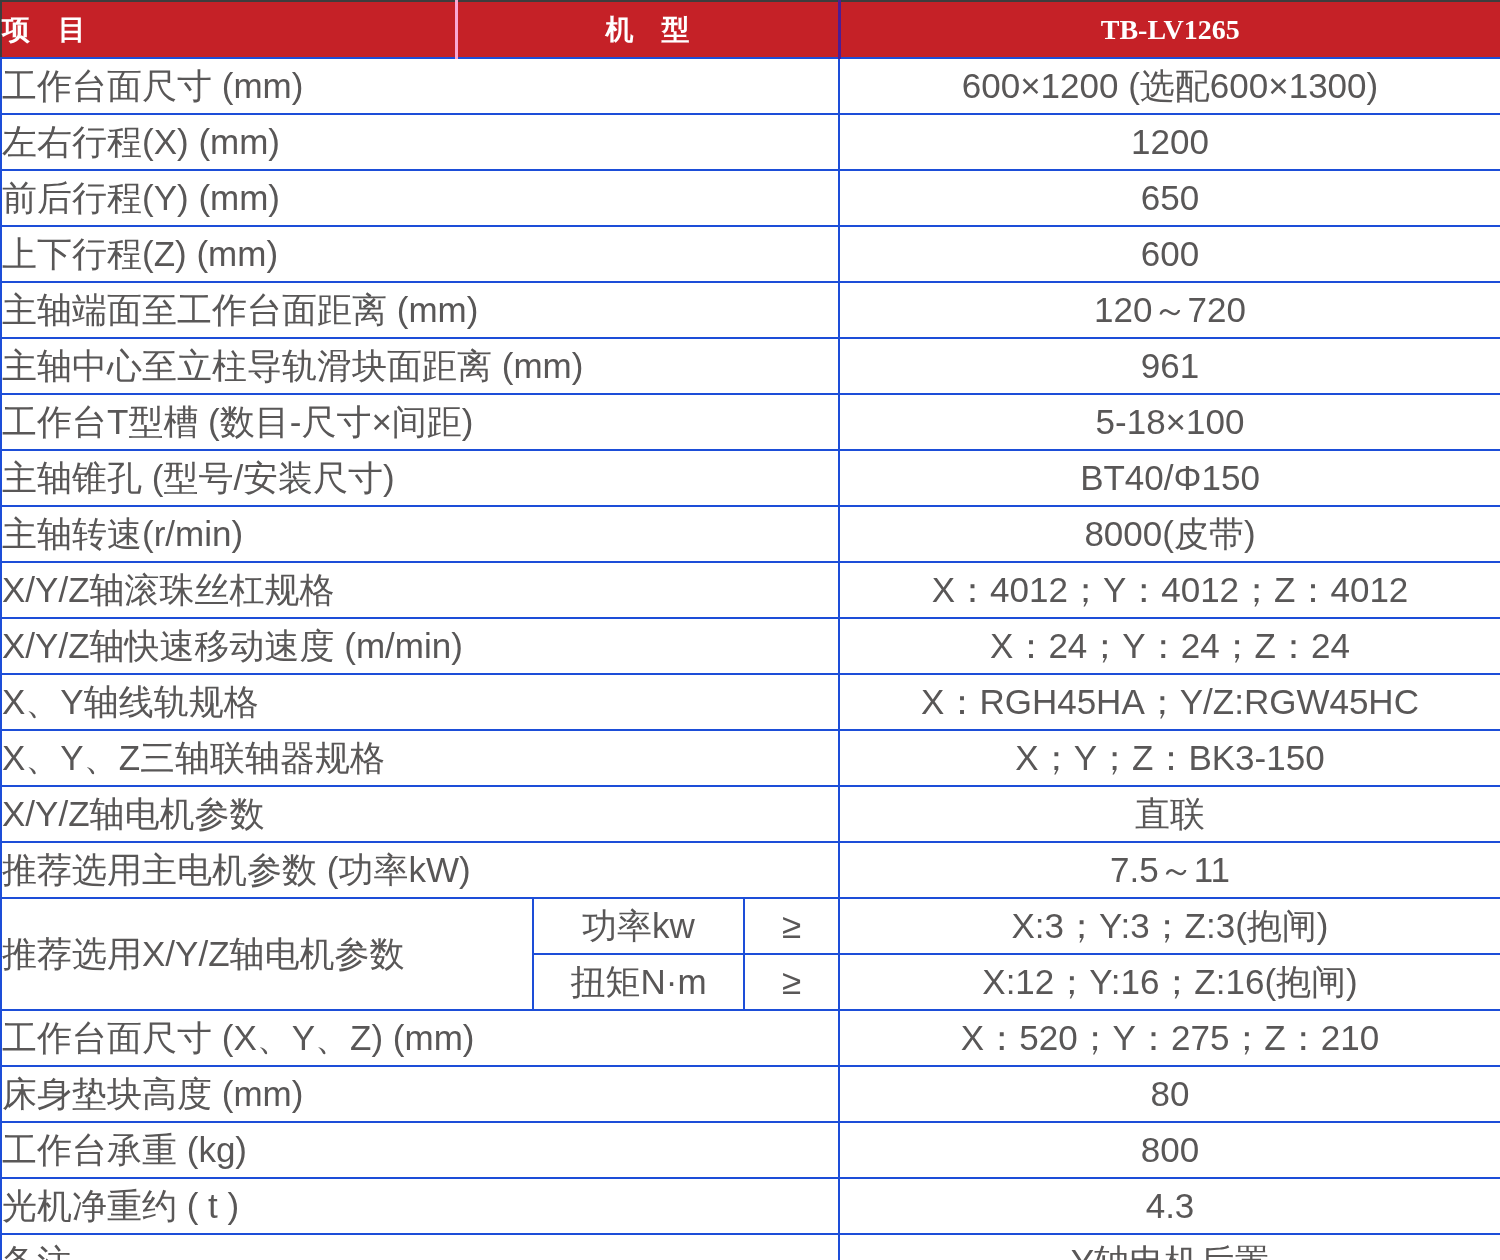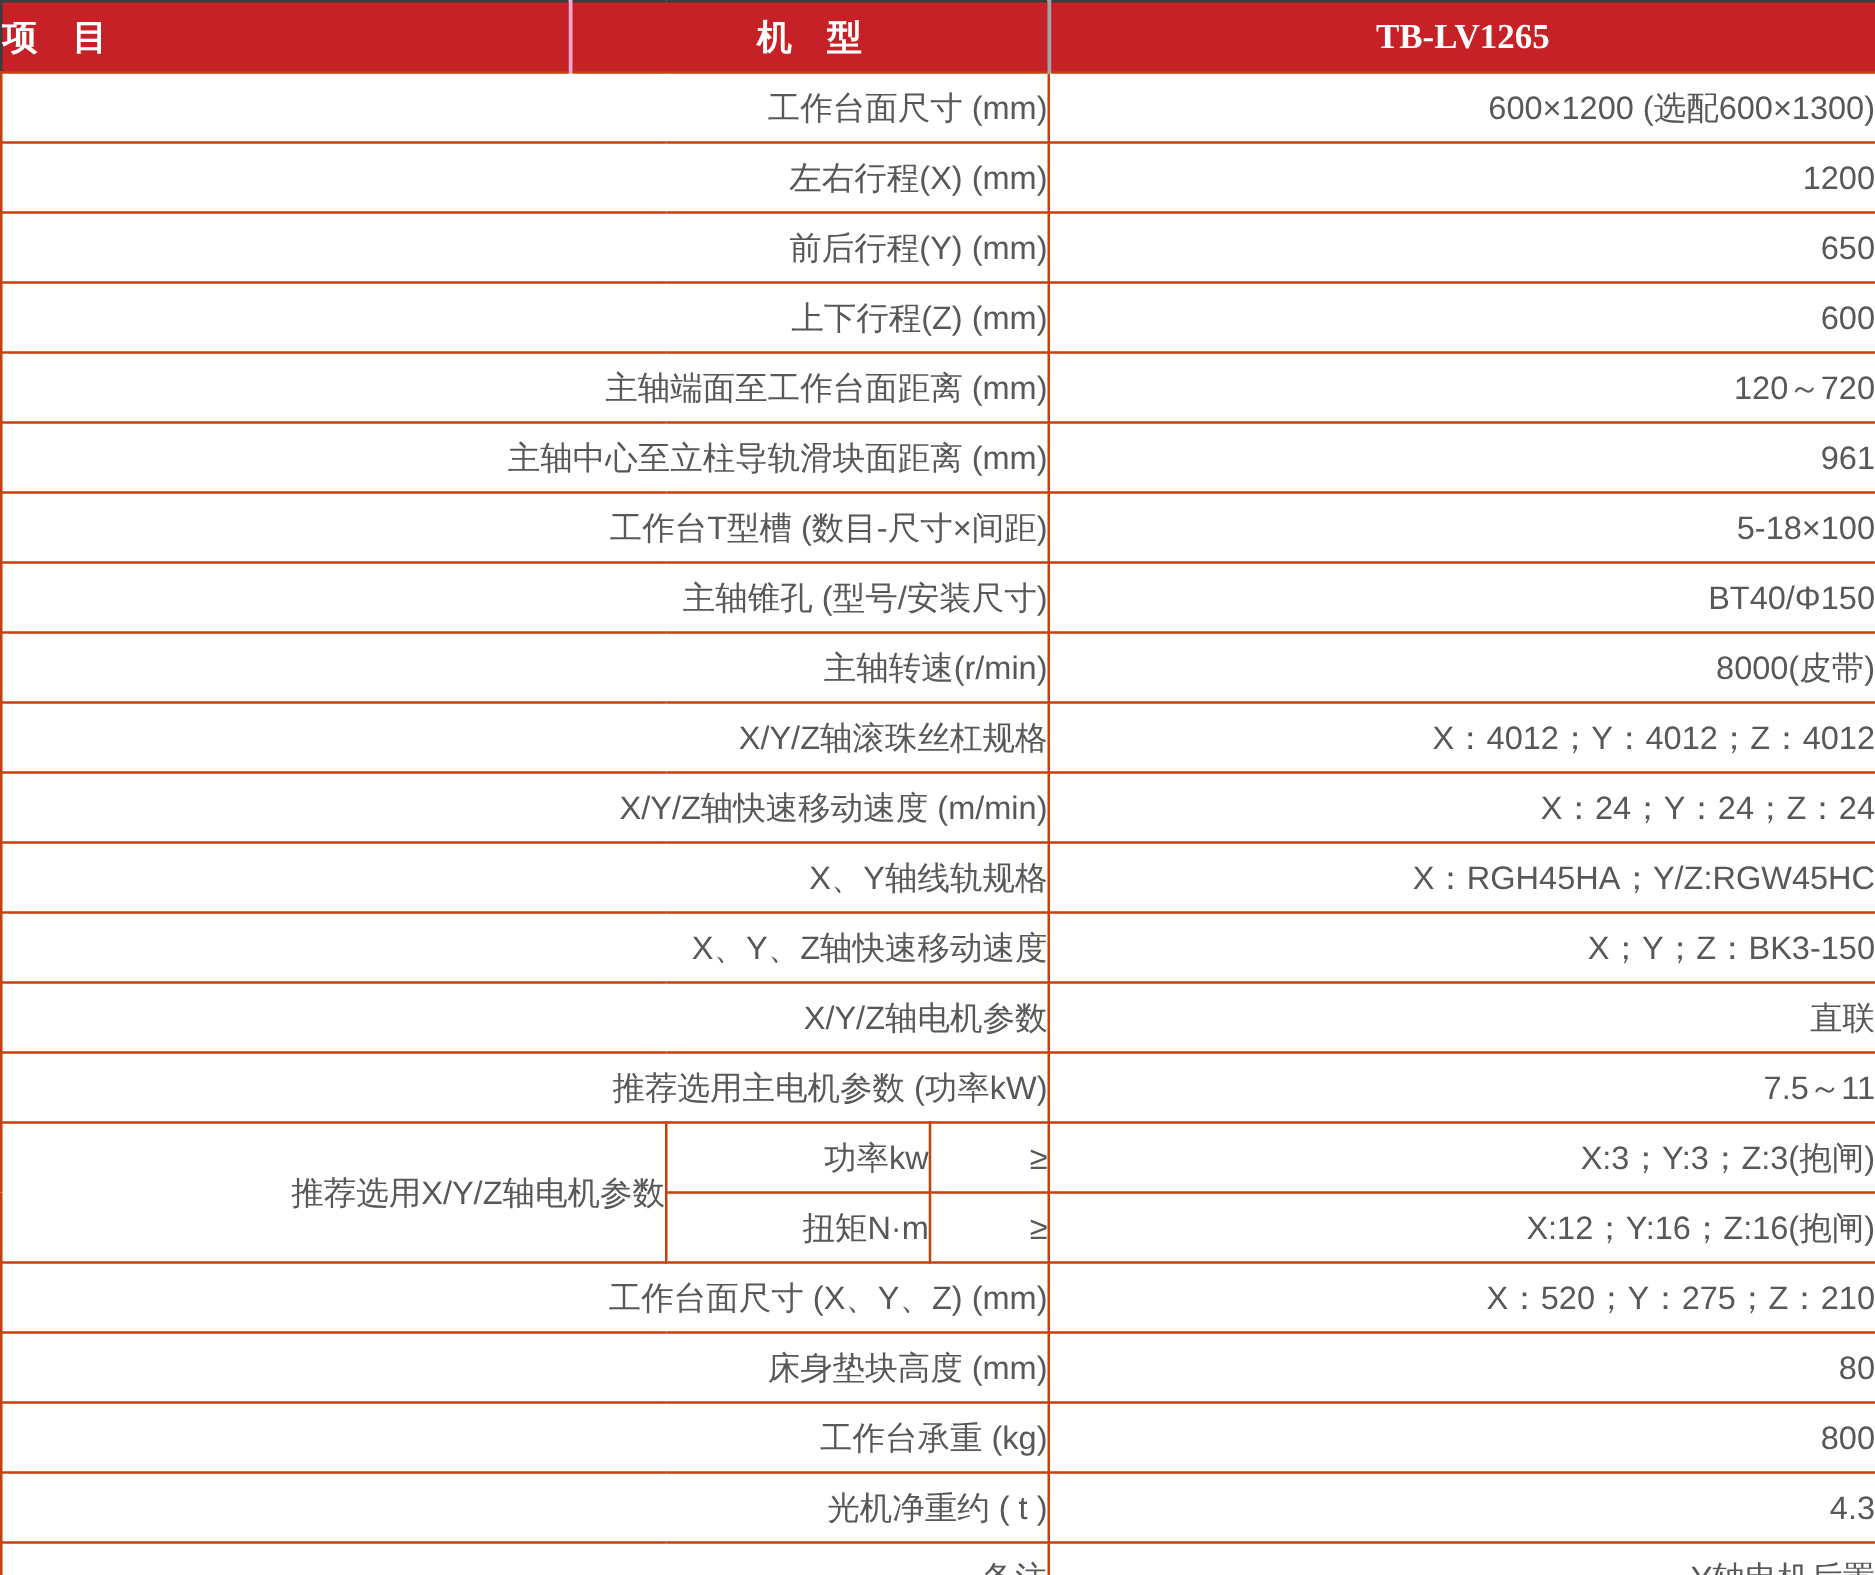--- a/index.html
+++ b/index.html
@@ -34,34 +34,33 @@
   th.h-item {
     text-align: left;
     padding-left: 36px;
   }
   th.h-model {
     text-align: center;
     border-left: 3px solid #f9a8d4;
   }
   th.h-value {
     text-align: center;
-    border-left: 3px solid #a3a3a3;
+    border-left: 3px solid #4c1d95;
     font-family: "Liberation Serif", "DejaVu Serif", serif;
     font-size: 30px;
   }
   table.spec td {
-    border: 2px solid #c2410c;
+    border: 2px solid #1d4ed8;
     color: #595757;
-    font-size: 26px;
+    font-size: 35px;
     height: 54px;
     padding: 0;
     vertical-align: middle;
     overflow: hidden;
     white-space: nowrap;
-    text-align: right;
   }
   td.item {
     text-align: left;
     padding-left: 36px;
   }
   td.val, td.sub, td.op {
     text-align: center;
   }
 </style>
 </head>
@@ -126,21 +125,21 @@
       </tr>
       <tr>
         <td class="item" colspan="4">X/Y/Z轴快速移动速度 (m/min)</td>
         <td class="val">X：24；Y：24；Z：24</td>
       </tr>
       <tr>
         <td class="item" colspan="4">X、Y轴线轨规格</td>
         <td class="val">X：RGH45HA；Y/Z:RGW45HC</td>
       </tr>
       <tr>
-        <td class="item" colspan="4">X、Y、Z轴快速移动速度</td>
+        <td class="item" colspan="4">X、Y、Z三轴联轴器规格</td>
         <td class="val">X；Y；Z：BK3-150</td>
       </tr>
       <tr>
         <td class="item" colspan="4">X/Y/Z轴电机参数</td>
         <td class="val">直联</td>
       </tr>
       <tr>
         <td class="item" colspan="4">推荐选用主电机参数 (功率kW)</td>
         <td class="val">7.5～11</td>
       </tr>

